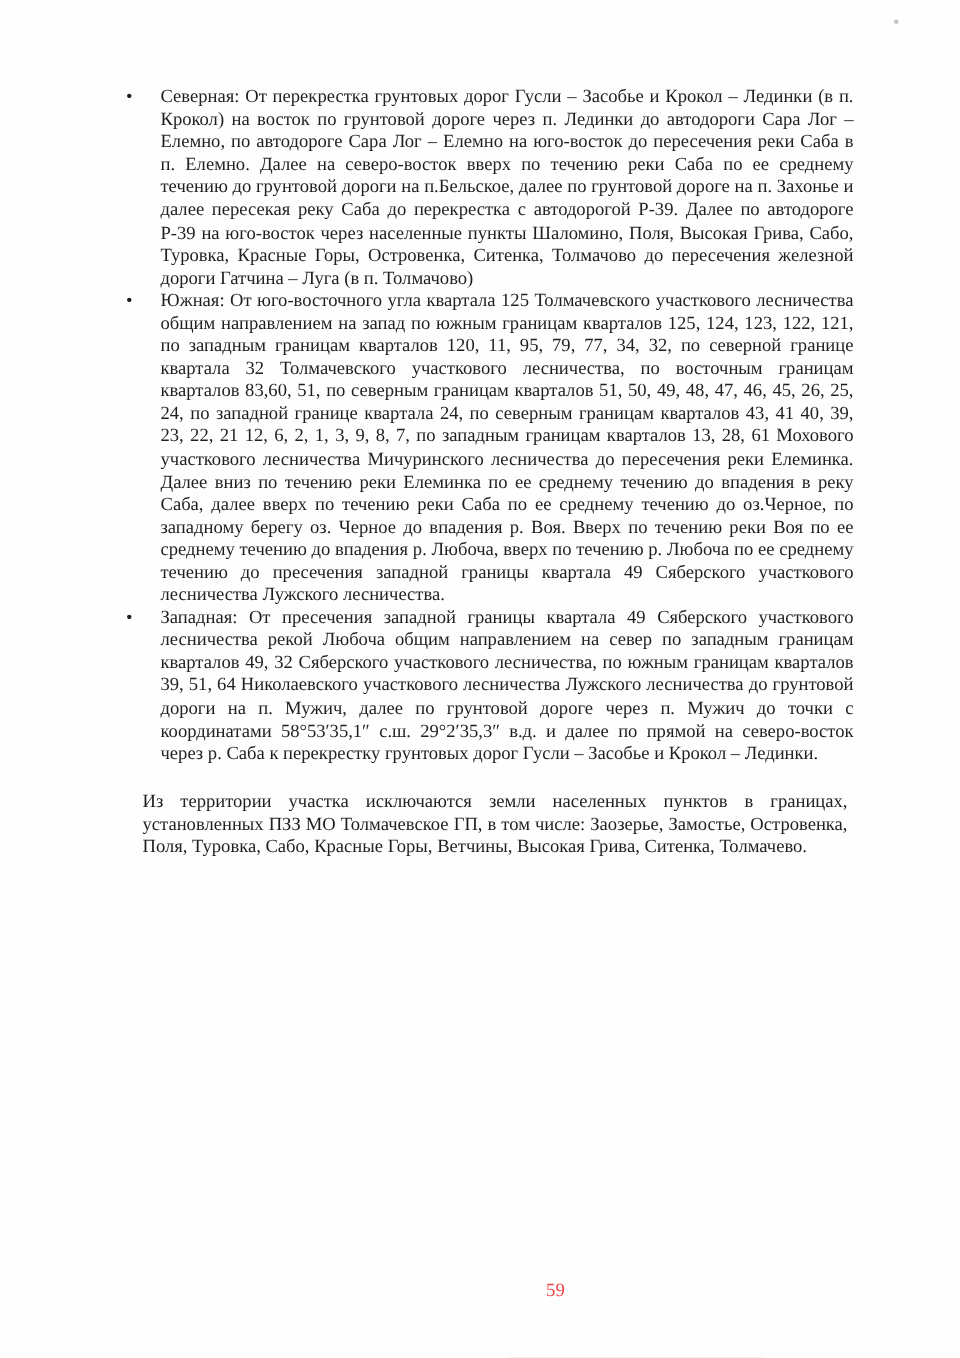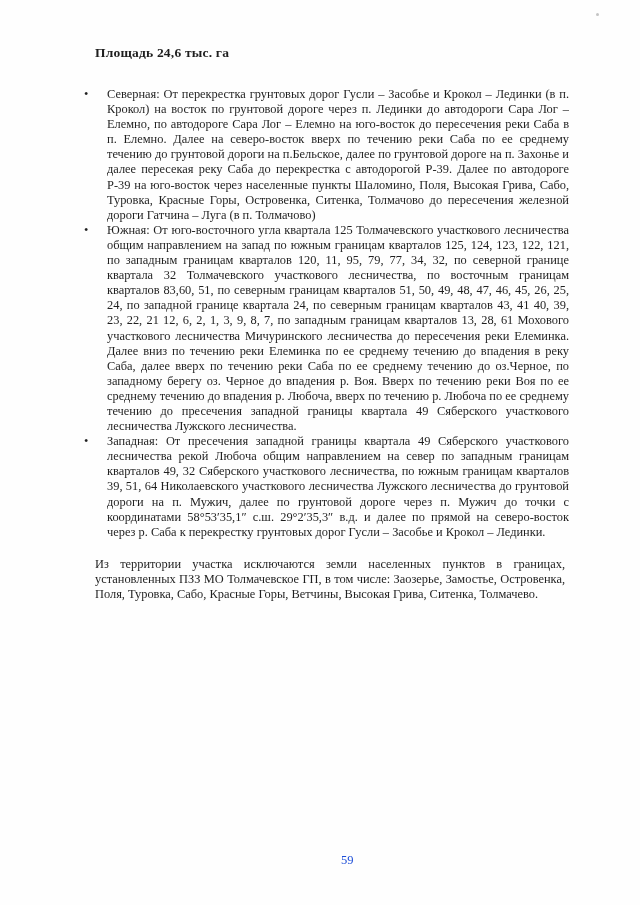--- a/index.html
+++ b/index.html
@@ -52,42 +52,41 @@
   }
   .closing {
     margin: 17px 16px 0 0;
     font-size: 12.4px;
     line-height: 15.1px;
     text-align: justify;
     text-align-last: left;
   }
   .page-number {
     position: absolute;
-    left: 341px;
+    left: 364px;
     top: 853px;
     font-size: 12.5px;
-    color: #1d4ed8;
+    color: #ef4444;
   }
   .scan-speck {
     position: absolute;
     left: 596px;
     top: 13px;
     width: 3px;
     height: 3px;
     border-radius: 50%;
     background: rgba(90,90,90,0.35);
   }
 </style>
 </head>
 <body>
 
 <div class="page">
   <span class="scan-speck"></span>
   <div class="content">
-    <h1 class="heading">Площадь 24,6 тыс. га</h1>
     <ul class="boundary-list">
       <li>Северная: От перекрестка грунтовых дорог Гусли – Засобье и Крокол – Лединки (в п. Крокол) на восток по грунтовой дороге через п. Лединки до автодороги Сара Лог – Елемно, по автодороге Сара Лог – Елемно на юго-восток до пересечения реки Саба в п. Елемно. Далее на северо-восток вверх по течению реки Саба по ее среднему течению до грунтовой дороги на п.Бельское, далее по грунтовой дороге на п. Захонье и далее пересекая реку Саба до перекрестка с автодорогой Р-39. Далее по автодороге Р-39 на юго-восток через населенные пункты Шаломино, Поля, Высокая Грива, Сабо, Туровка, Красные Горы, Островенка, Ситенка, Толмачово до пересечения железной дороги Гатчина – Луга (в п. Толмачово)</li>
       <li>Южная: От юго-восточного угла квартала 125 Толмачевского участкового лесничества общим направлением на запад по южным границам кварталов 125, 124, 123, 122, 121, по западным границам кварталов 120, 11, 95, 79, 77, 34, 32, по северной границе квартала 32 Толмачевского участкового лесничества, по восточным границам кварталов 83,60, 51, по северным границам кварталов 51, 50, 49, 48, 47, 46, 45, 26, 25, 24, по западной границе квартала 24, по северным границам кварталов 43, 41 40, 39, 23, 22, 21 12, 6, 2, 1, 3, 9, 8, 7, по западным границам кварталов 13, 28, 61 Мохового участкового лесничества Мичуринского лесничества до пересечения реки Елеминка. Далее вниз по течению реки Елеминка по ее среднему течению до впадения в реку Саба, далее вверх по течению реки Саба по ее среднему течению до оз.Черное, по западному берегу оз. Черное до впадения р. Воя. Вверх по течению реки Воя по ее среднему течению до впадения р. Любоча, вверх по течению р. Любоча по ее среднему течению до пресечения западной границы квартала 49 Сяберского участкового лесничества Лужского лесничества.</li>
       <li>Западная: От пресечения западной границы квартала 49 Сяберского участкового лесничества рекой Любоча общим направлением на север по западным границам кварталов 49, 32 Сяберского участкового лесничества, по южным границам кварталов 39, 51, 64 Николаевского участкового лесничества Лужского лесничества до грунтовой дороги на п. Мужич, далее по грунтовой дороге через п. Мужич до точки с координатами 58°53′35,1″ с.ш. 29°2′35,3″ в.д. и далее по прямой на северо-восток через р. Саба к перекрестку грунтовых дорог Гусли – Засобье и Крокол – Лединки.</li>
     </ul>
     <p class="closing">Из территории участка исключаются земли населенных пунктов в границах, установленных ПЗЗ МО Толмачевское ГП, в том числе: Заозерье, Замостье, Островенка, Поля, Туровка, Сабо, Красные Горы, Ветчины, Высокая Грива, Ситенка, Толмачево.</p>
   </div>
   <div class="page-number">59</div>
 </div>
 

